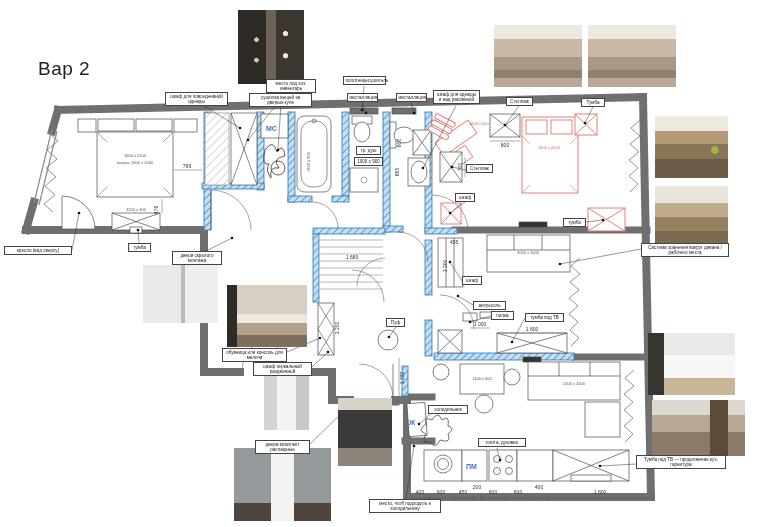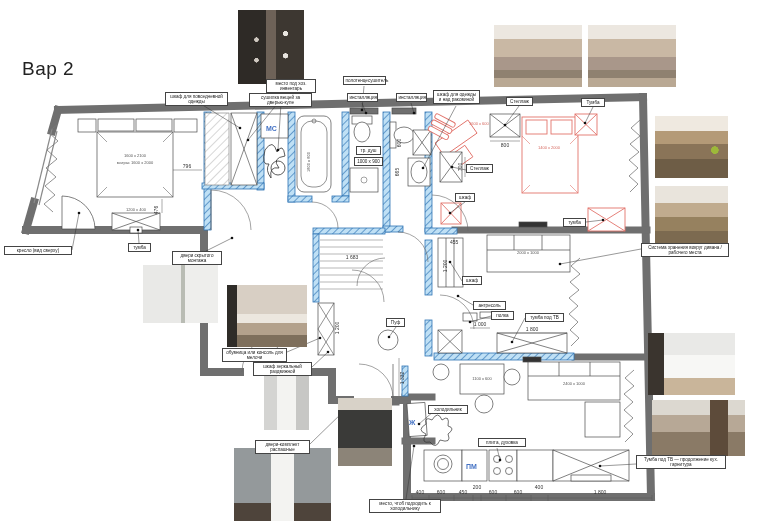--- a/index.html
+++ b/index.html
@@ -1,18 +1,18 @@
 <!DOCTYPE html>
 <html><head>
 <meta charset="utf-8">
 <style>
   html,body{margin:0;padding:0;background:#fff;}
   #canvas{position:relative;width:770px;height:527px;background:#fff;overflow:hidden;
     font-family:"Liberation Sans", sans-serif;}
-  #title{position:absolute;left:22px;top:58px;font-size:19px;color:#222;letter-spacing:.5px;}
+  #title{position:absolute;left:38px;top:58px;font-size:19px;color:#222;letter-spacing:.5px;}
   svg text{font-family:"Liberation Sans", sans-serif;}
   .dim{font-size:5px;fill:#333;}
   .size{font-size:4px;fill:#555;}
   .sizer{font-size:4px;fill:#d66a61;}
   .mark{font-size:7px;font-weight:bold;fill:#4472c4;}
   .ann{position:absolute;background:#fff;border:0.6px solid #444;font-size:4.6px;line-height:1.2;
     padding:0.5px 1.5px;text-align:center;color:#222;z-index:6;box-sizing:border-box;}
   .photo{position:absolute;z-index:4;}
   .ph-laundry{background:
     radial-gradient(circle 7px at 72% 32%, #e8e4df 0 35%, transparent 40%),

